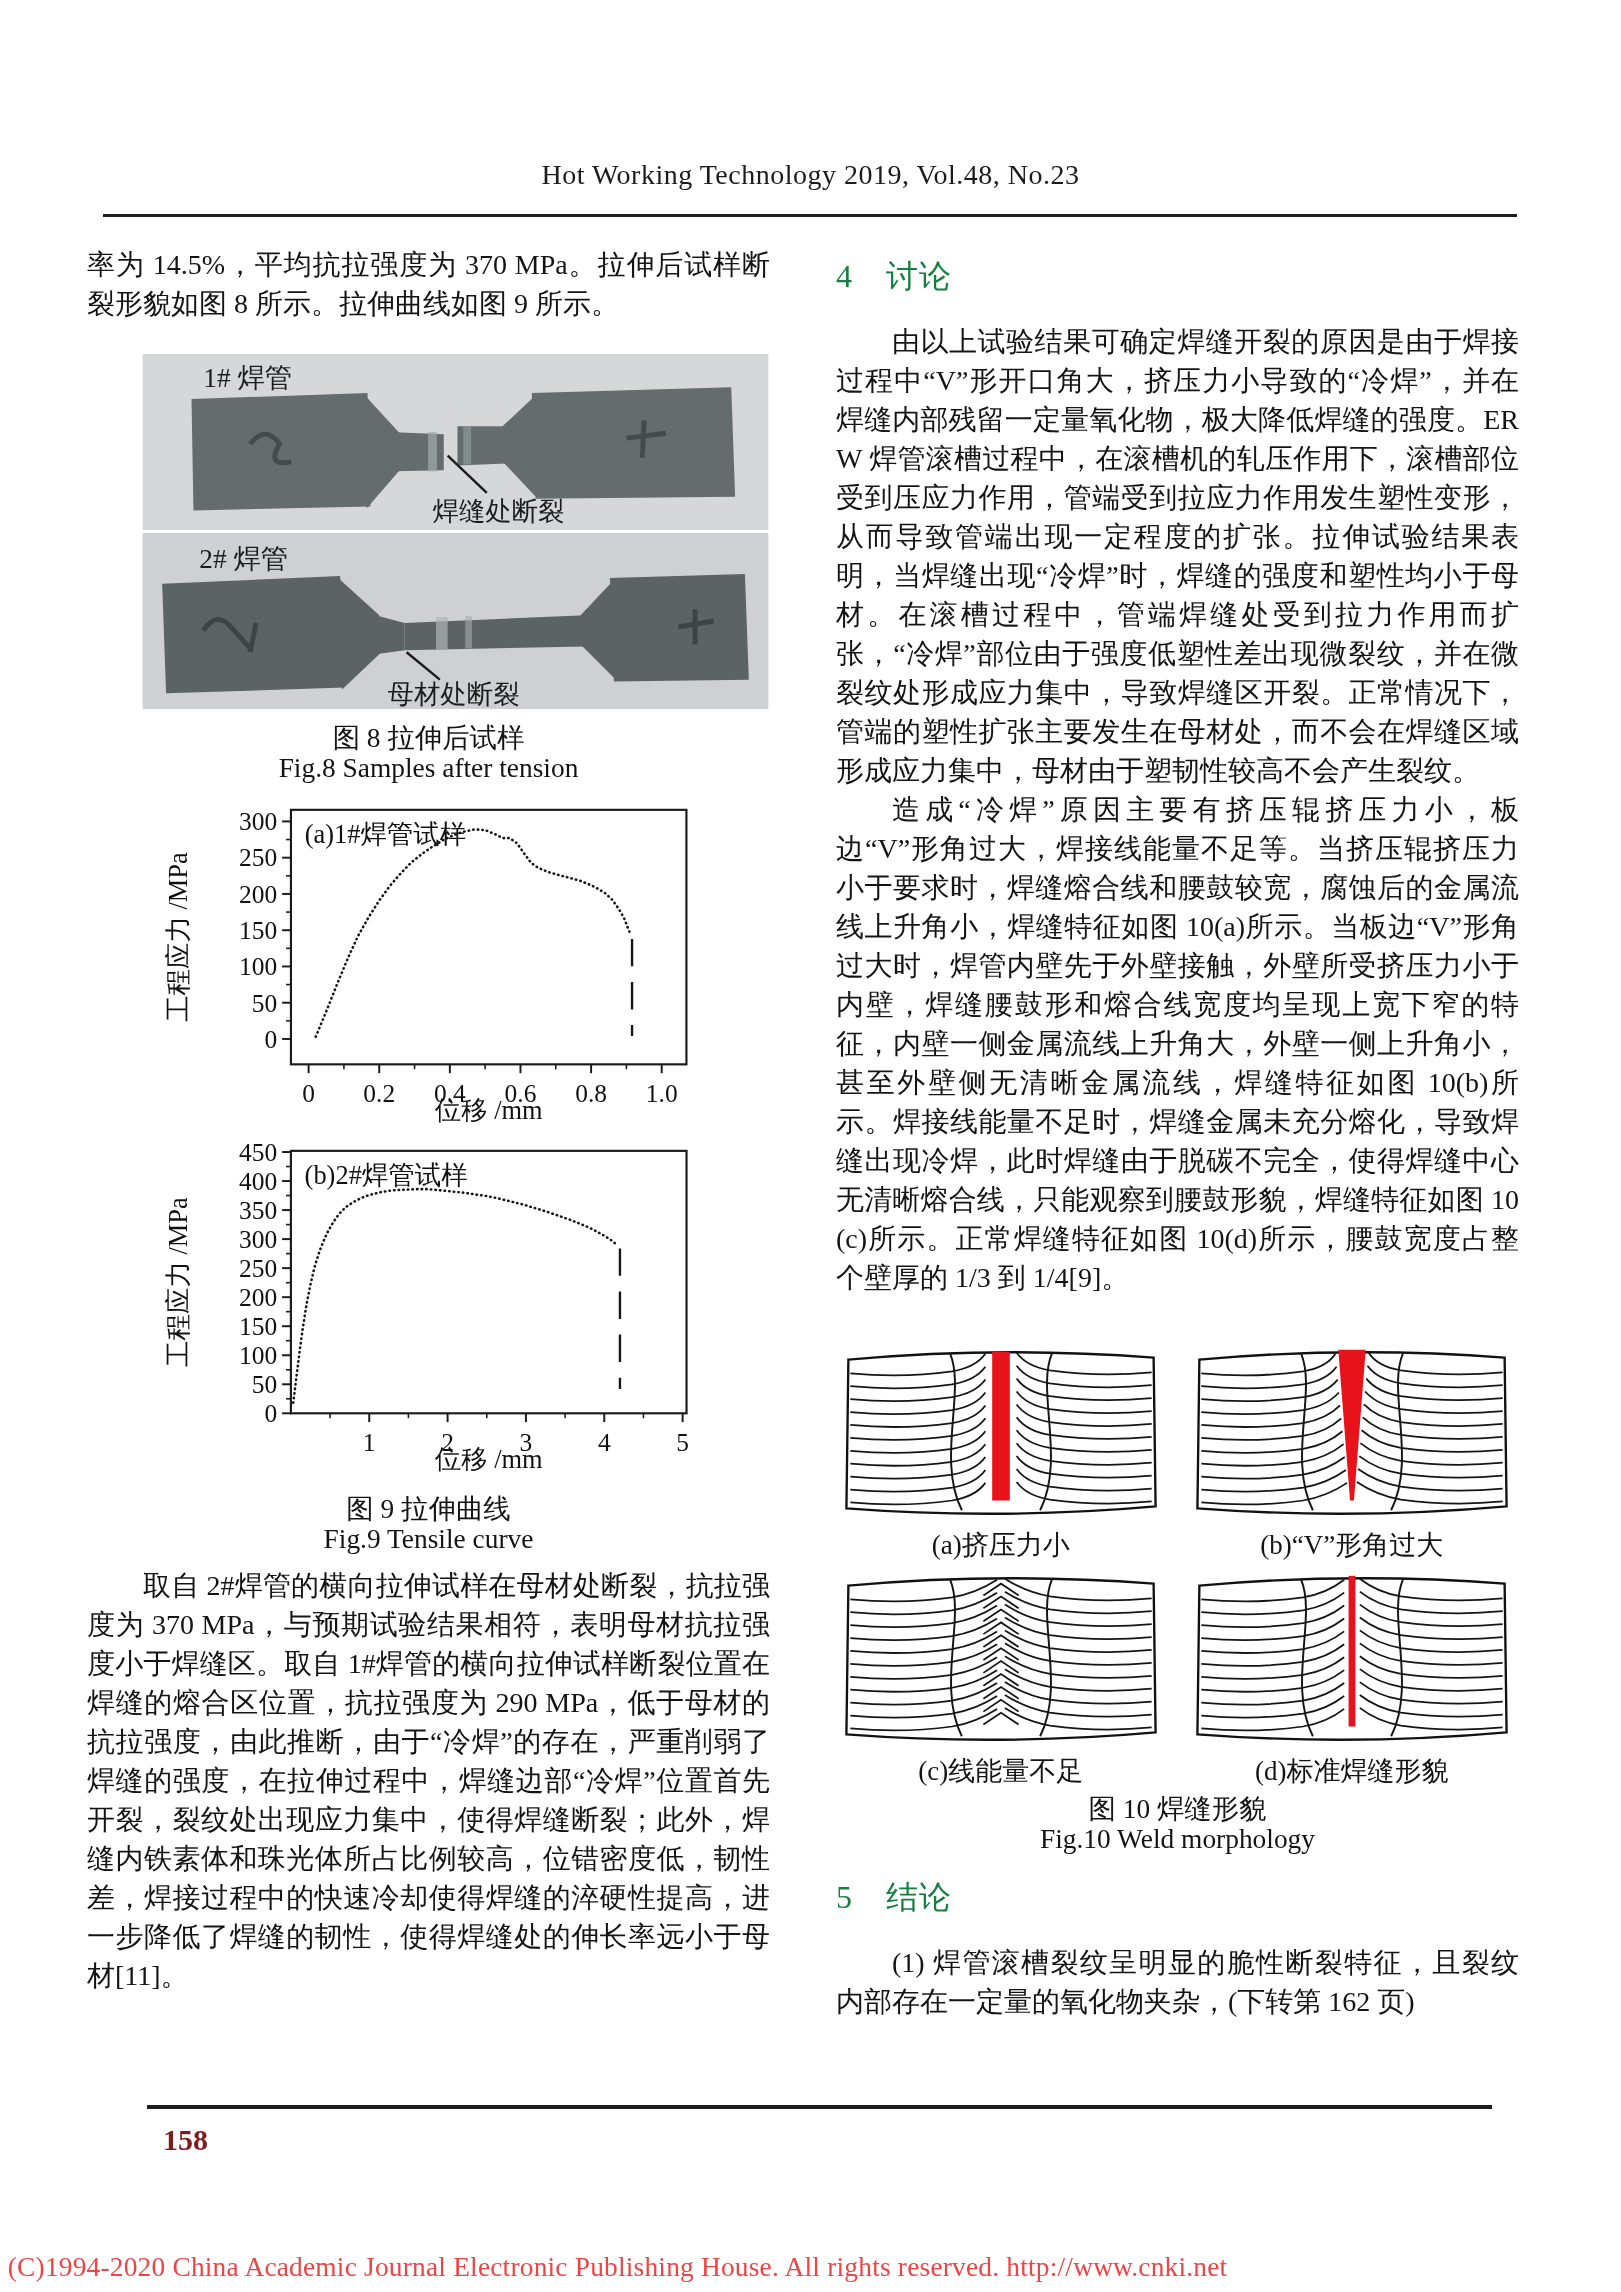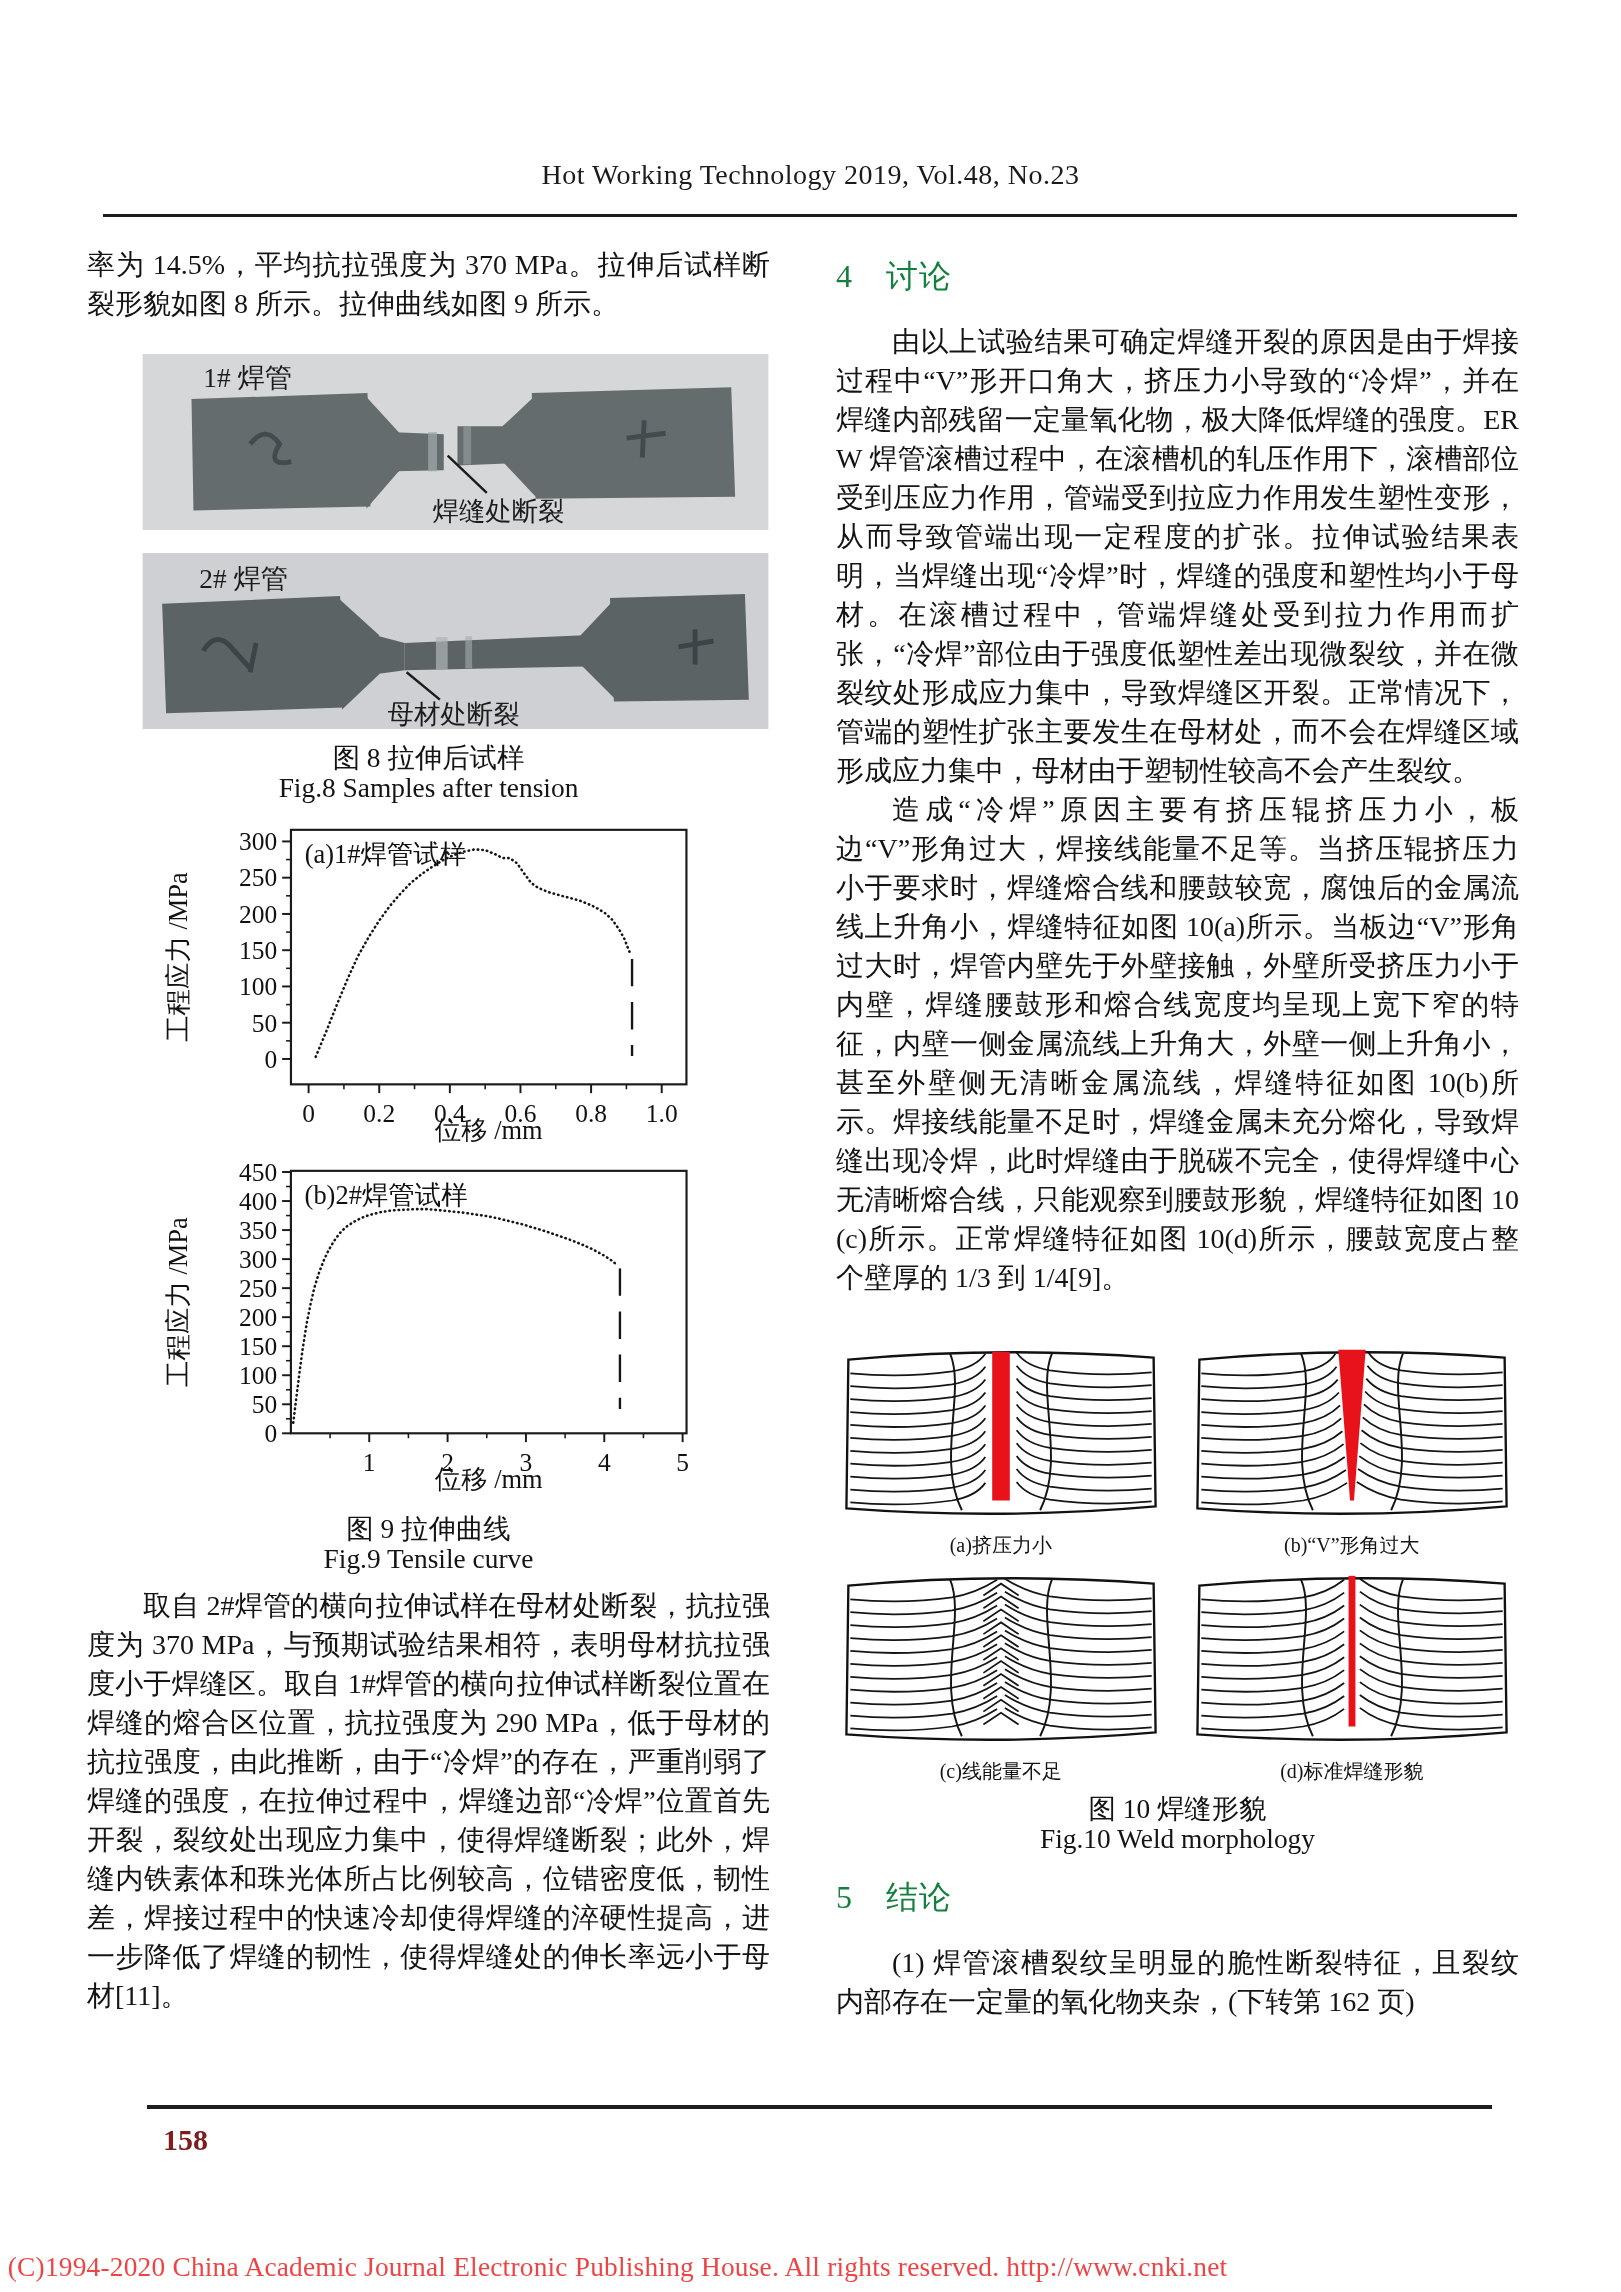--- a/index.html
+++ b/index.html
@@ -21,32 +21,32 @@
     font-size:28px;line-height:39px;text-align:justify;margin:0;
     word-break:break-all;
   }
   .indent{text-indent:2em;}
   h2.sec{
     font-size:32px;font-weight:normal;margin:9.8px 0 23.5px 0;color:#15803d;
     letter-spacing:1px;
   }
   figure{margin:0;padding:0;}
   .photo{position:relative;margin:31px 0 0 27.4px;width:627px;height:176px;padding-left:28px;}
-  .photo + .photo{margin-top:23px;}
+  .photo + .photo{margin-top:3px;}
   .caption{ text-align:center;font-size:27.4px;line-height:30px;margin-top:13.7px;}
   .caption .cn{display:block;}
   .caption .en{display:block;}
   .chart-wrap{margin:19.6px 0 0 57px;}
   .chart-wrap.second{margin-top:11.8px;}
   .fig10-grid{
     display:grid;grid-template-columns:314px 314px;column-gap:37px;row-gap:5.9px;
     margin:45px 0 0 7.8px;
   }
   .panel-cell{text-align:center;}
-  .panel-label{font-size:20px;line-height:33px;margin-top:2px;}
+  .panel-label{font-size:27px;line-height:33px;margin-top:2px;}
   .footer-rule{position:absolute;top:2105px;left:147px;width:1345px;height:3.9px;background:#1e1e1e;}
   .page-number{position:absolute;top:2123px;left:163px;font-size:30px;font-weight:bold;color:#7f1d1d;}
   .copyright{
     position:absolute;top:2252px;left:7.8px;font-size:27.4px;color:#ef4444;
     letter-spacing:0.2px;
   }
 </style>
 </head>
 <body>
 

